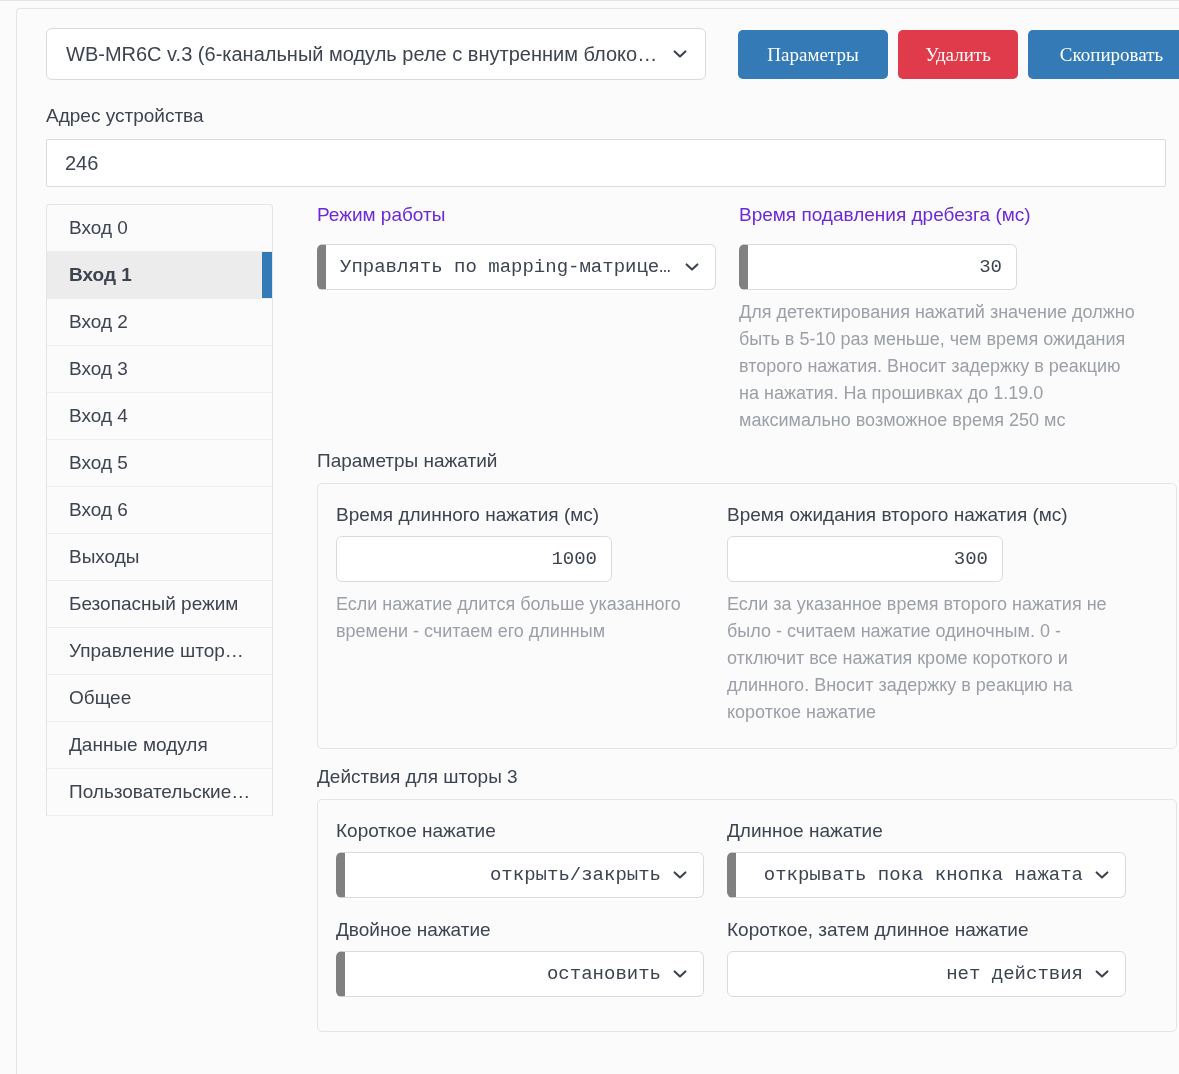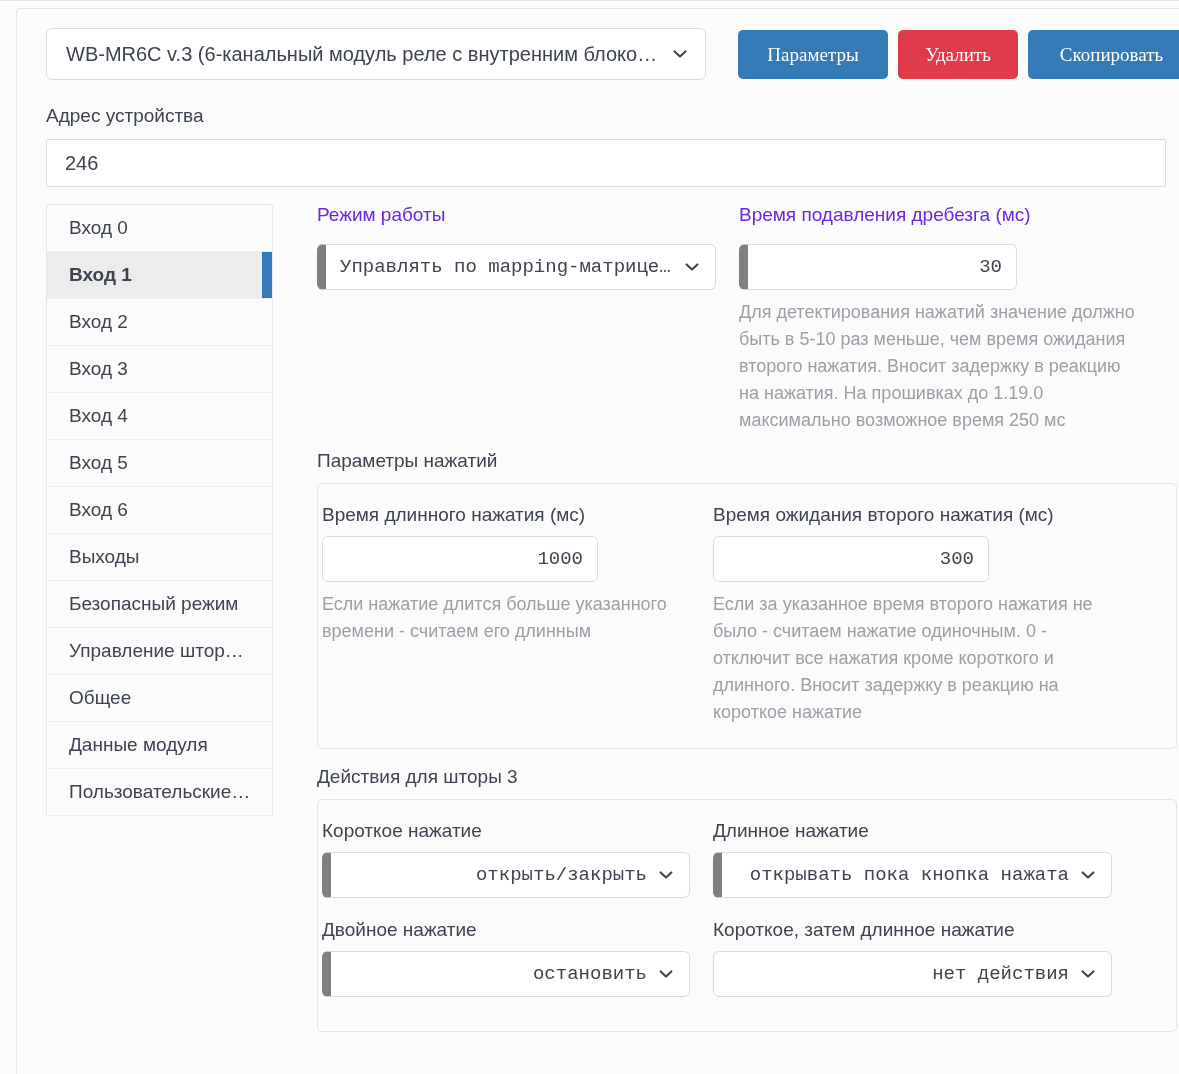--- a/index.html
+++ b/index.html
@@ -139,21 +139,21 @@
   .ctl .txt { flex: 1; overflow: hidden; text-overflow: ellipsis; }
   .ctl.dirty { border-left: 9px solid #808080; padding-left: 14px; }
 
   .row2 { display: flex; gap: 23px; }
   .col { width: 399px; }
 
   .panel {
     border: 1px solid #e3e5e8;
     border-radius: 5px;
     background: #fbfbfc;
-    padding: 20px 18px 22px 4px;
+    padding: 20px 18px 22px 18px;
   }
   .section-title {
     font-size: 19px; color: #3d4450;
     margin-bottom: 11px;
   }
   .grp-title { font-size: 19px; color: #3d4450; margin-bottom: 10px; }
 </style>
 </head>
 <body>
 

